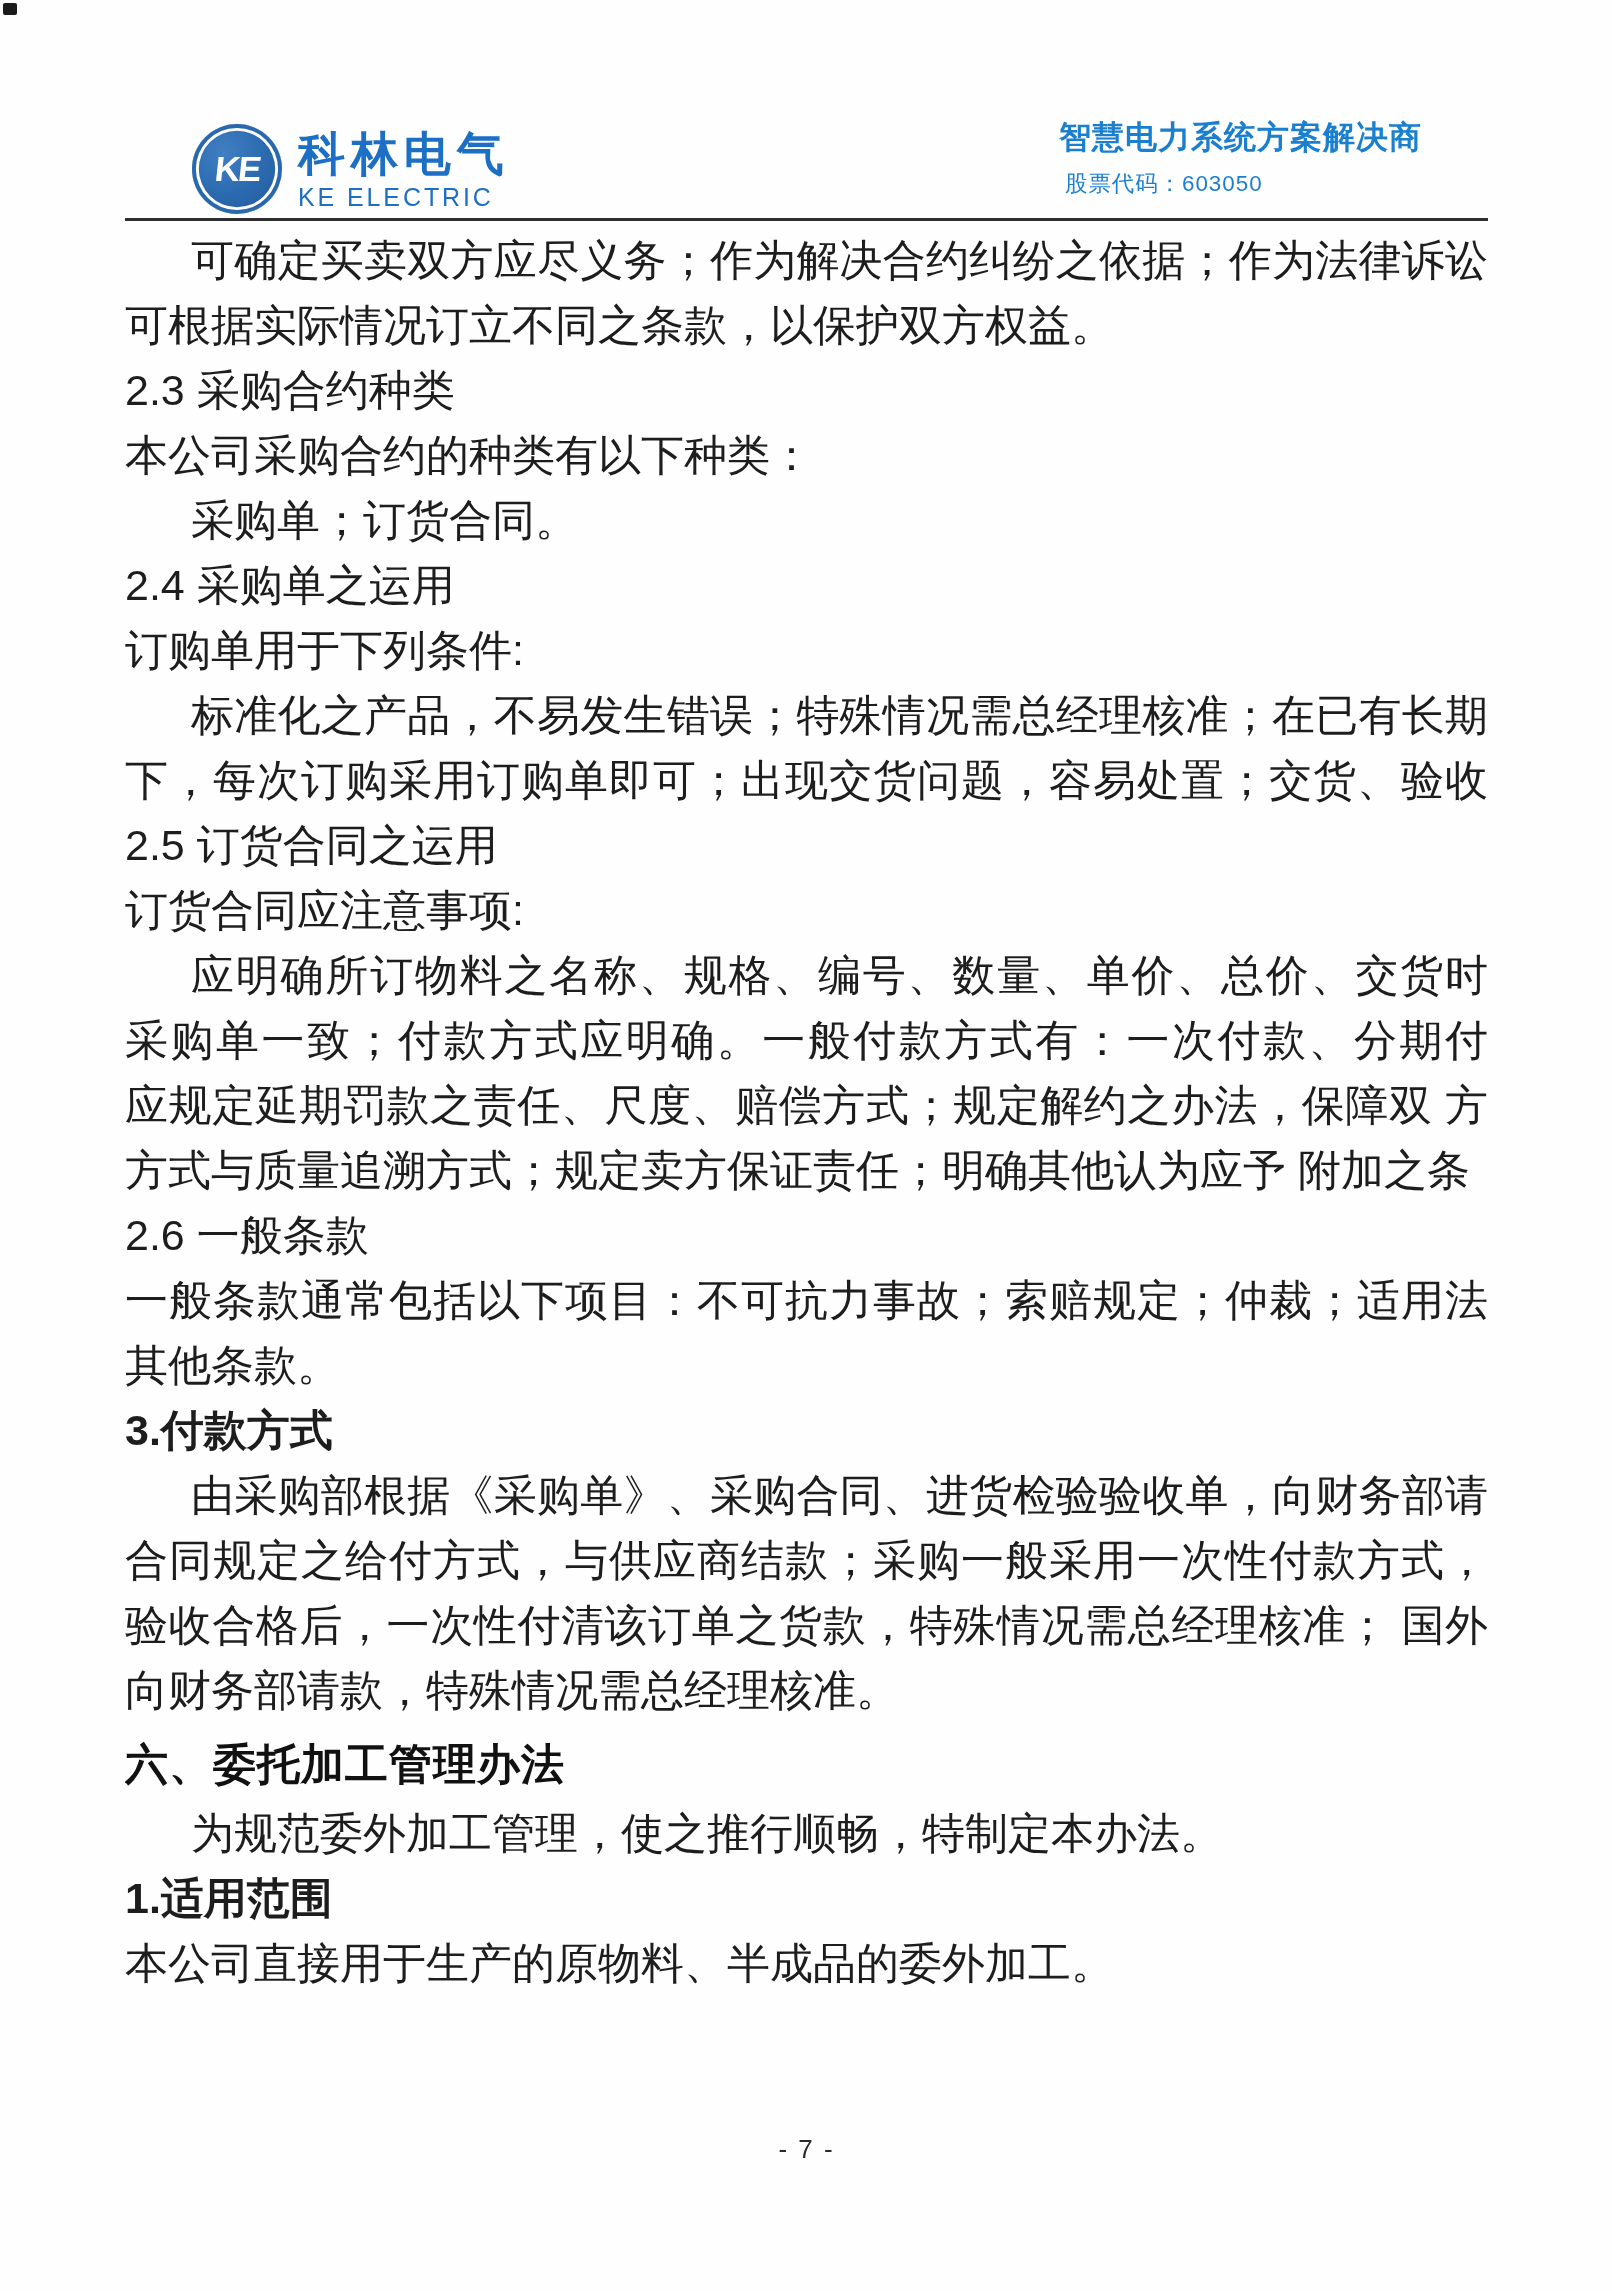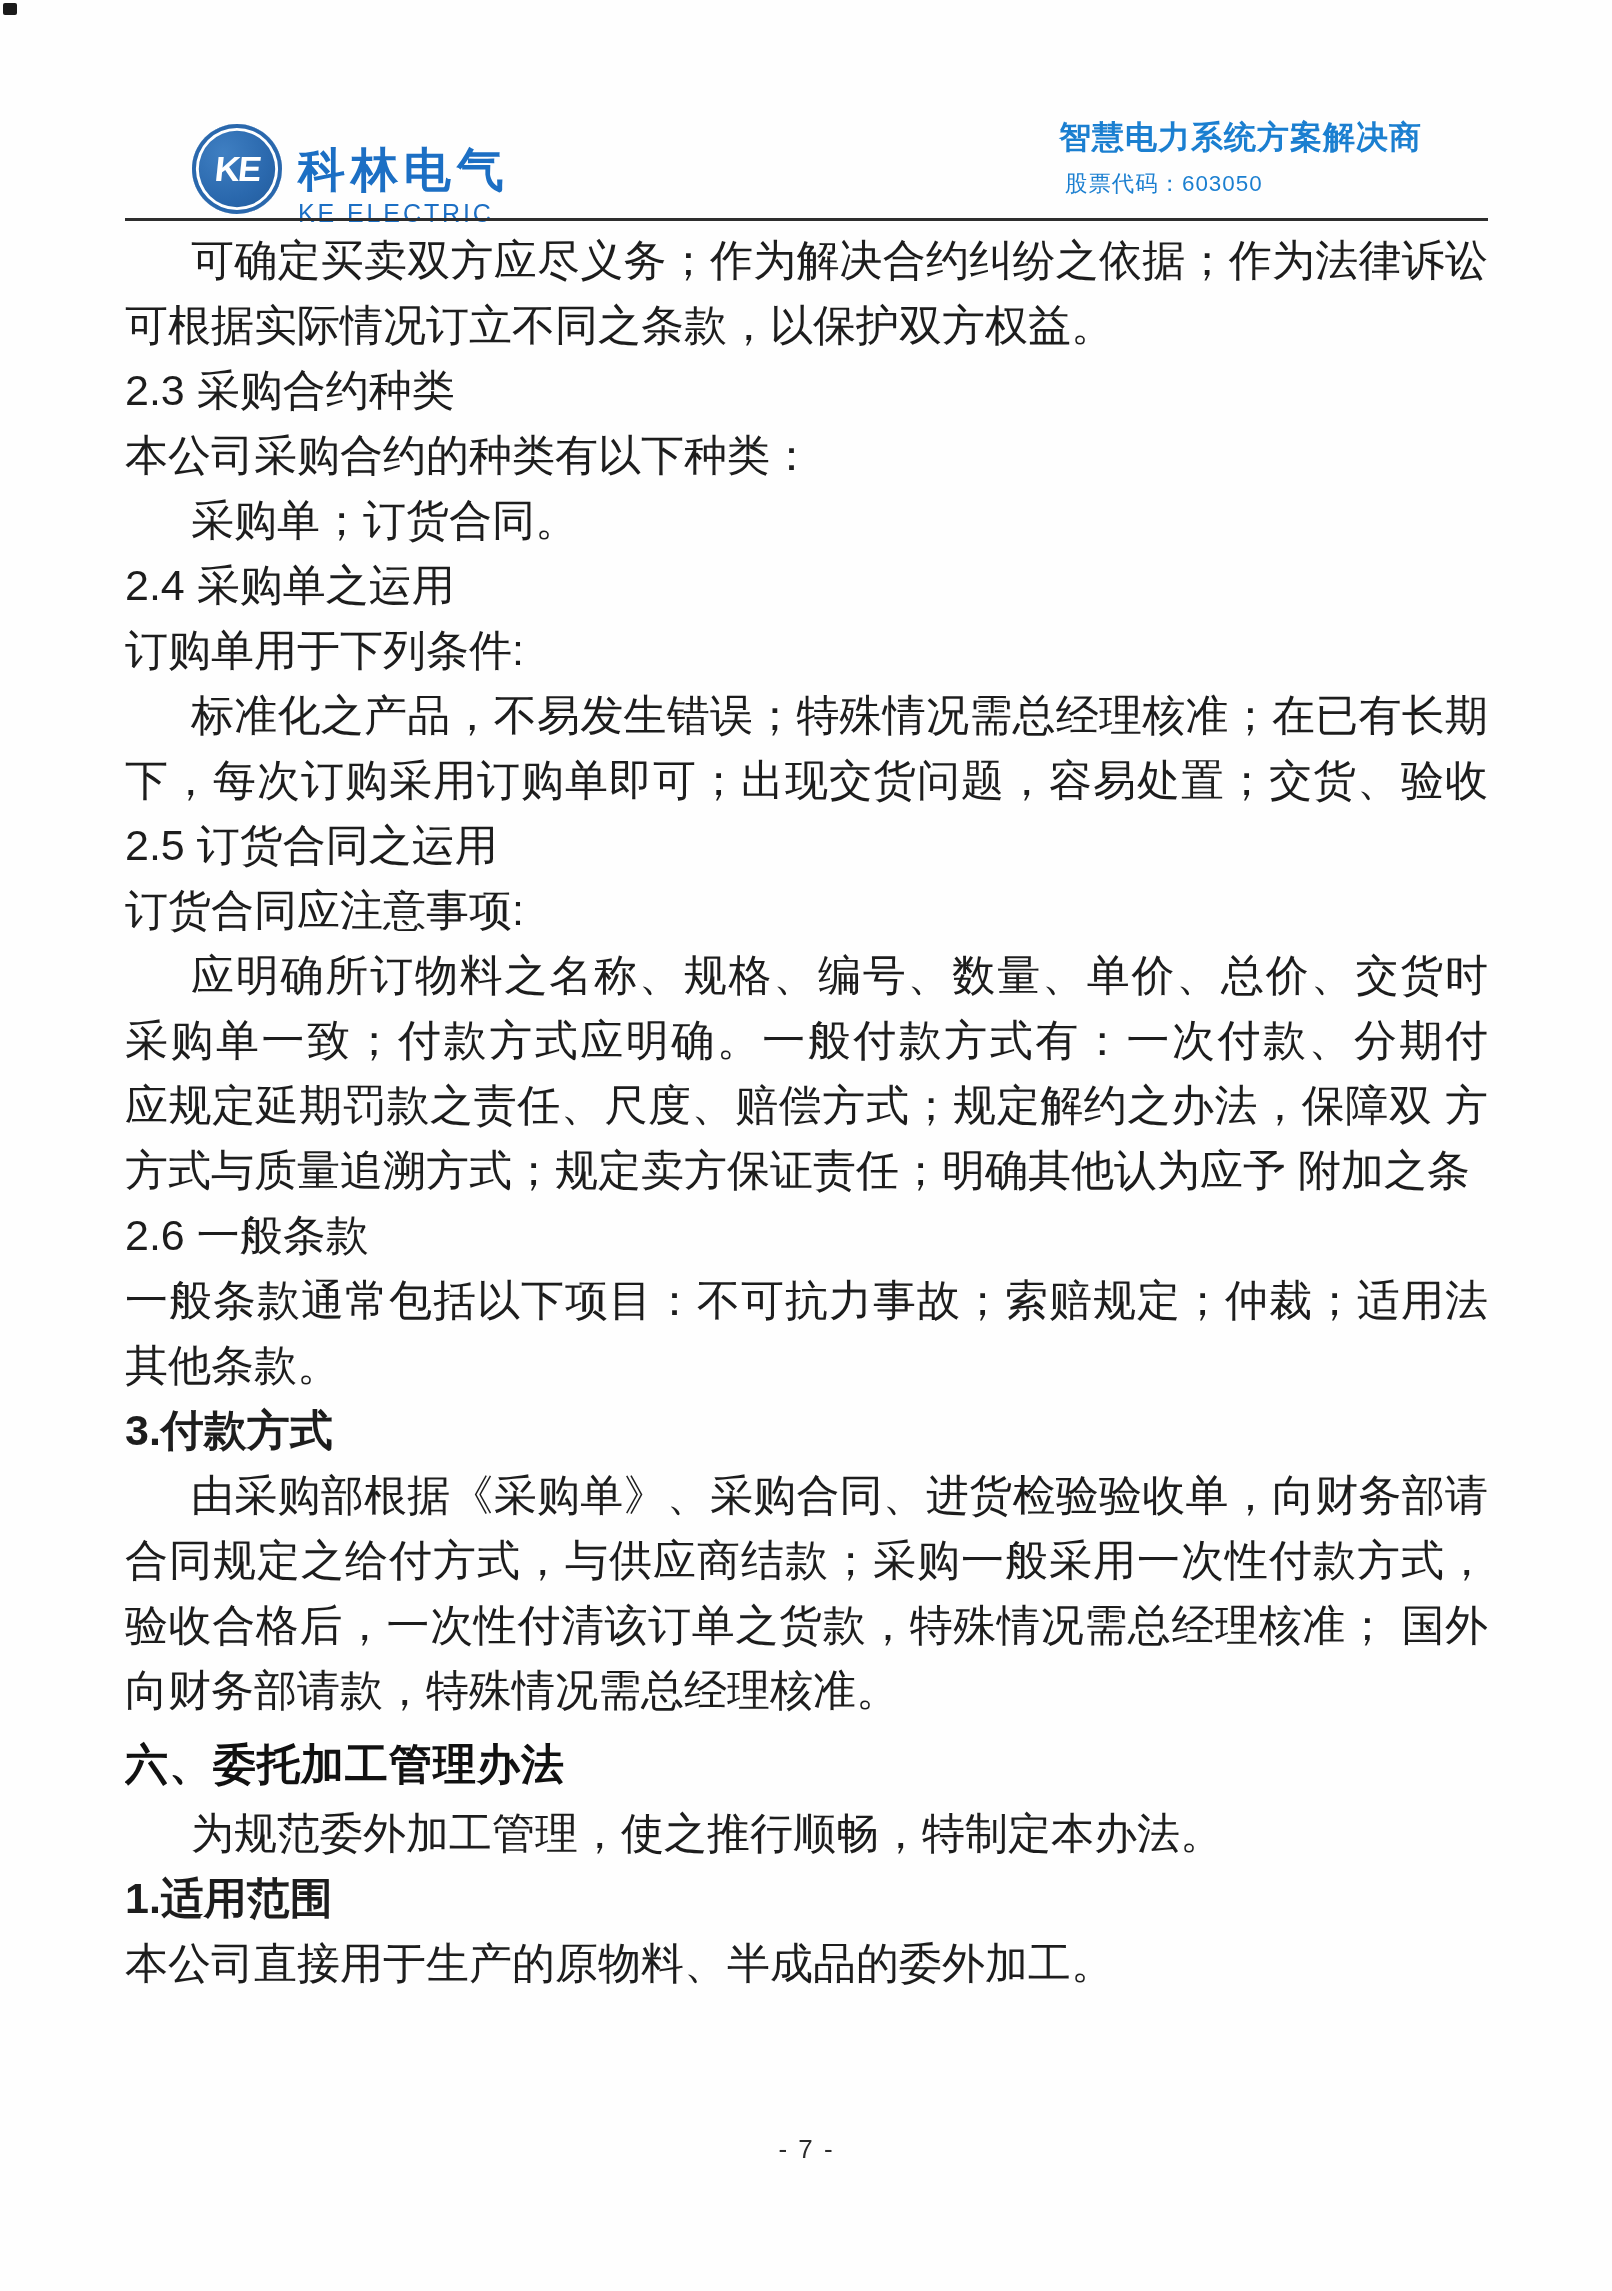--- a/index.html
+++ b/index.html
@@ -17,21 +17,21 @@
     position:absolute;left:192px;top:124px;
     width:90px;height:90px;border-radius:50%;
     background:radial-gradient(circle at 35% 32%, #3f7fc2 0%, #2a68ad 55%, #1f5795 100%);
     box-shadow:inset 0 0 0 3.9px #2a68ad, inset 0 0 0 6.8px #ffffff;
     display:flex;align-items:center;justify-content:center;
   }
   .logo-mark span{
     color:#fff;font-weight:700;font-size:35px;letter-spacing:-2px;
     transform:skewX(-6deg);
   }
-  .logo-text{position:absolute;left:298px;top:130px;line-height:1;margin-top:16px;}
+  .logo-text{position:absolute;left:298px;top:130px;line-height:1;}
   .logo-cn{font-size:47px;font-weight:700;color:#1c6fc4;letter-spacing:5.9px;}
   .logo-en{font-size:25px;color:#1c6fc4;letter-spacing:2.9px;margin-top:7.8px;font-weight:500;}
   .header-right{position:absolute;left:1059px;top:121px;line-height:1;}
   .slogan{font-size:32px;color:#1b7fd0;letter-spacing:1px;font-weight:700;}
   .stock{font-size:22.4px;color:#1b7fd0;margin-top:19.5px;letter-spacing:1px;margin-left:6px;}
   .header-rule{
     position:absolute;left:125px;top:218px;width:1363px;height:2.9px;background:#2e2e2e;
   }
   
   .body-text{position:absolute;left:125px;top:228px;width:1363px;}

